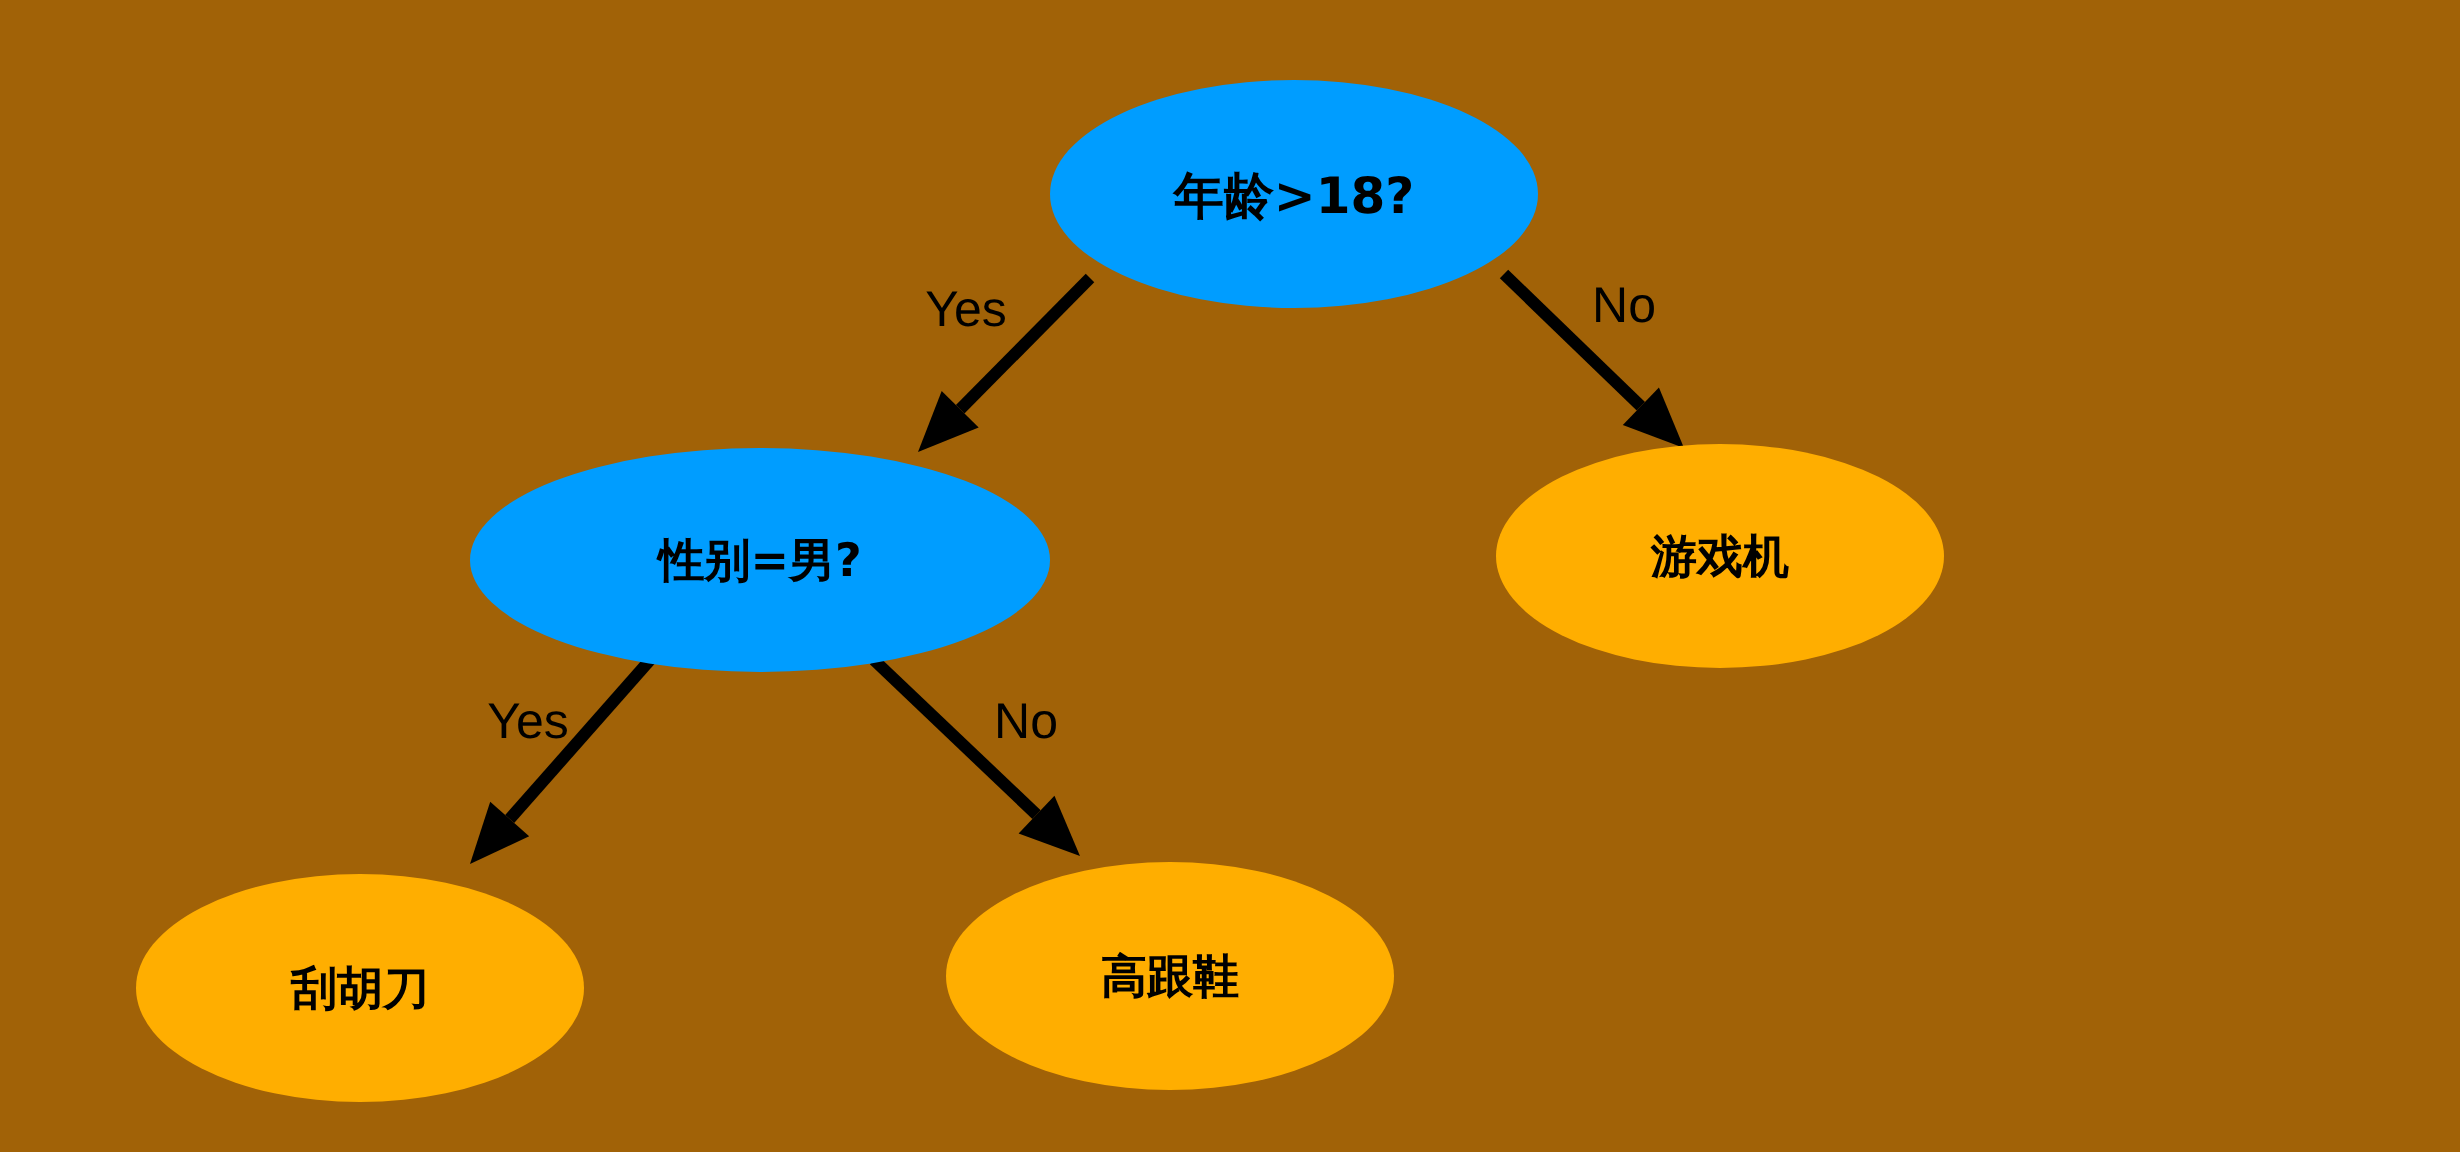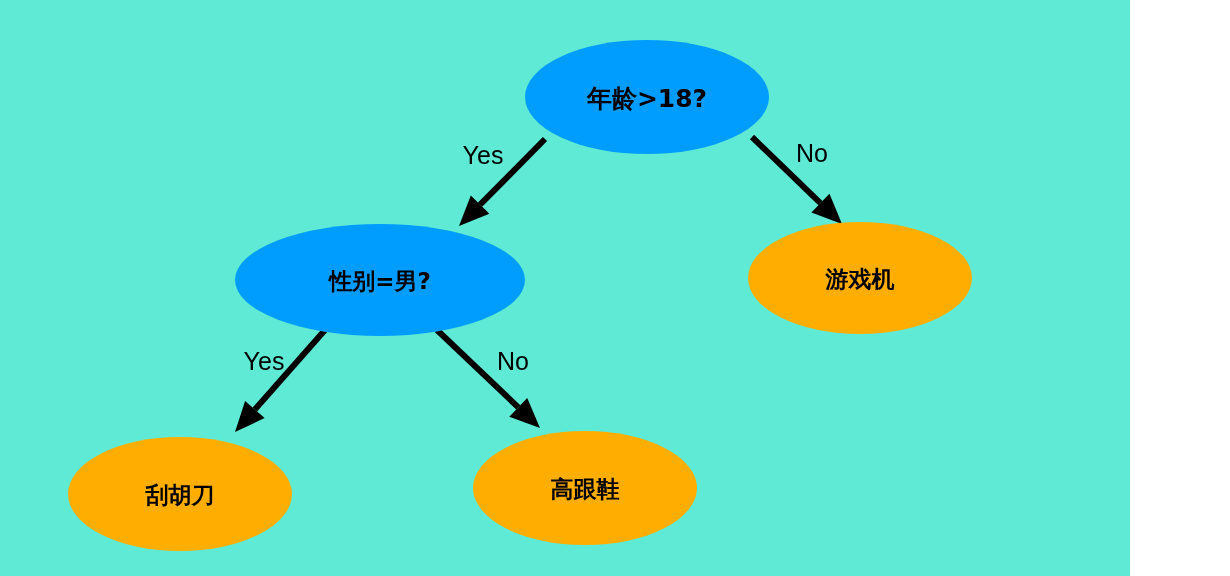--- a/index.html
+++ b/index.html
@@ -56,21 +56,21 @@
     font-weight: normal;
     font-size: 25px;
     fill: #000000;
     text-anchor: middle;
     dominant-baseline: central;
   }
 </style>
 </head>
 <body>
 
-<div id="canvas-wrap" style="width: 1130px; height: 576px; background: #5eead4;">
+<div id="canvas-wrap" style="width: 1230px; height: 576px; background: #a16207;">
   <svg id="tree-svg" viewBox="0 0 1230 576" xmlns="http://www.w3.org/2000/svg" style="width: 1230px; height: 576px;">
 
     <g>
 
       <g>
         <line class="edge-line" x1="545" y1="139" x2="480.0902314277783" y2="204.6645333230615" stroke="#000000"></line>
         <polygon class="edge-arrowhead" points="459.00,226.00 470.84,195.53 489.34,213.80" fill="#000000"></polygon>
       </g>
 
       <g>

